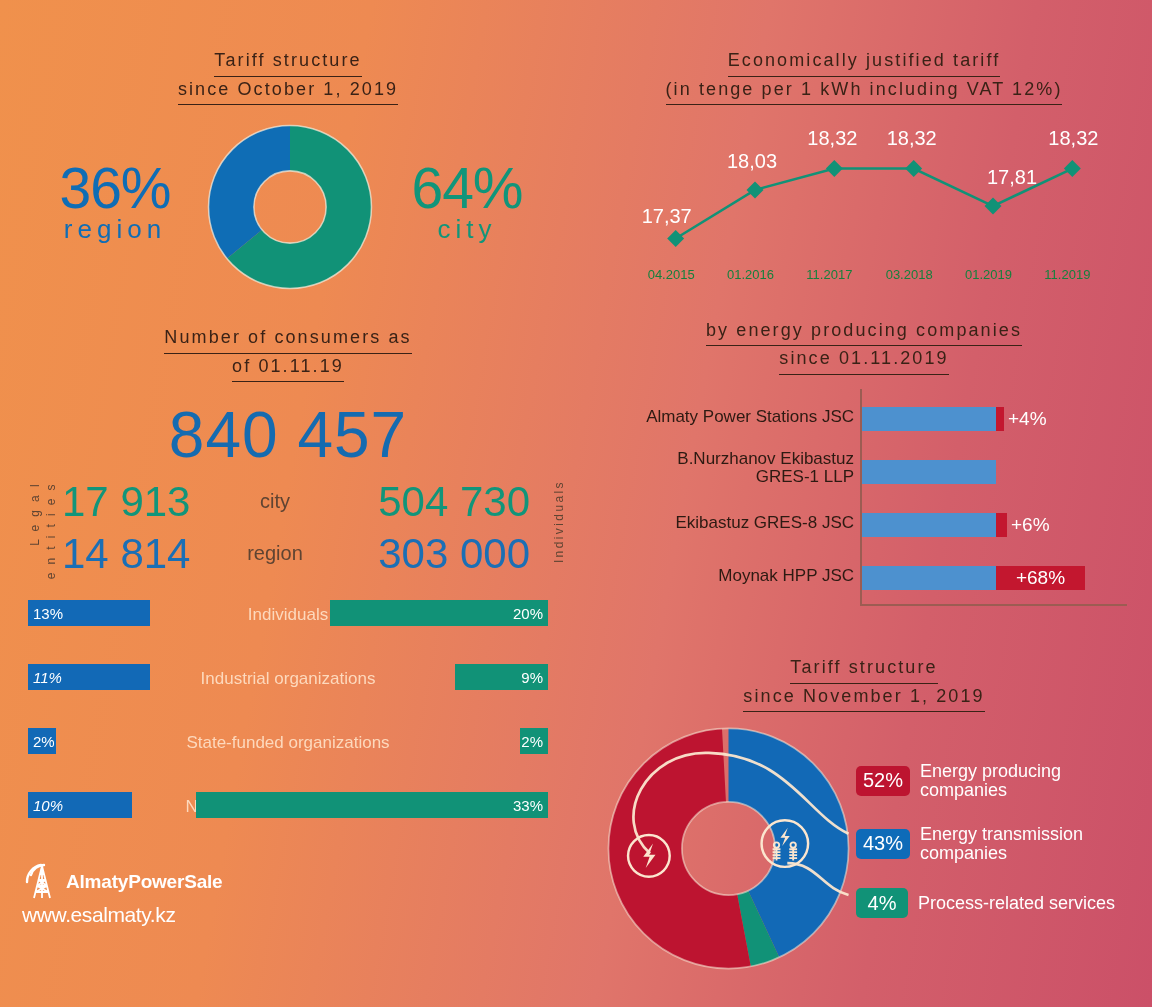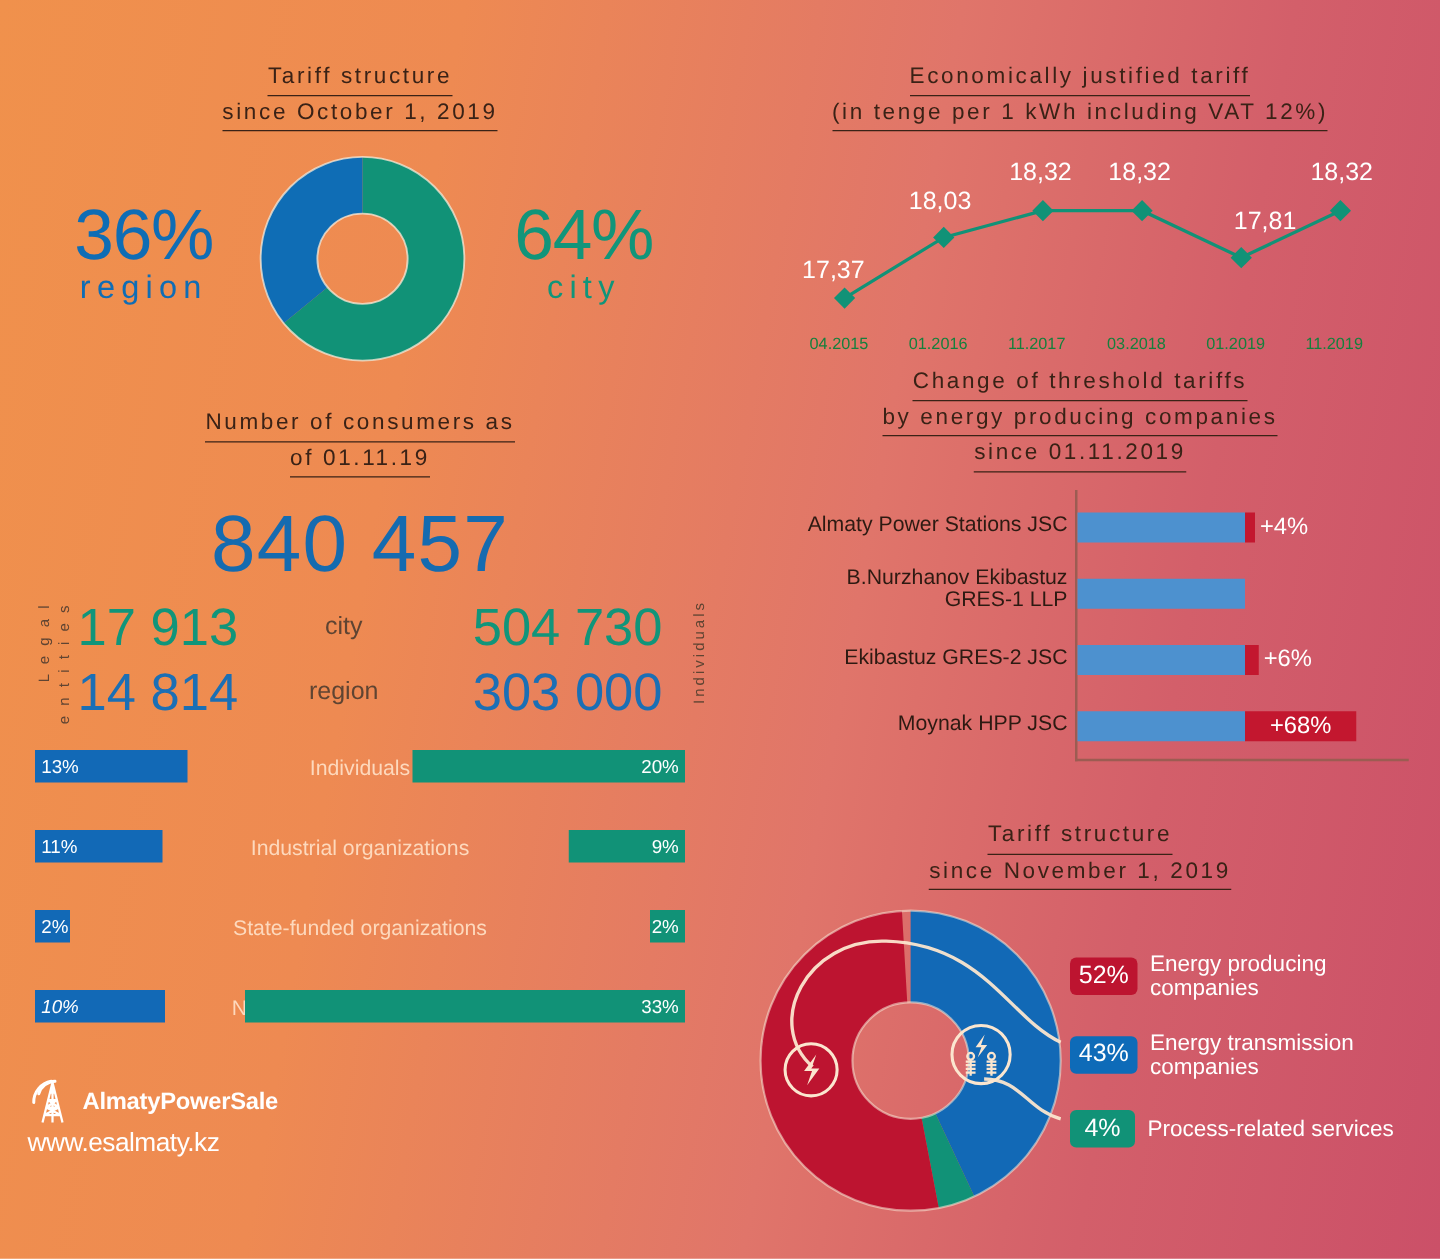--- a/index.html
+++ b/index.html
@@ -166,21 +166,21 @@
       <div class="bar-center-label">Individuals</div>
       <div class="bar-left" style="width: 122px;">
         <span class="v">13%</span>
       </div>
       <div class="bar-right" style="width: 218px;">
         <span class="v">20%</span>
       </div>
     </div>
     <div class="bar-row">
       <div class="bar-center-label">Industrial organizations</div>
-      <div class="bar-left" style="width: 102px;">
+      <div class="bar-left" style="width: 122px; font-style: italic;">
         <span class="v">11%</span>
       </div>
       <div class="bar-right" style="width: 93px;">
         <span class="v">9%</span>
       </div>
     </div>
     <div class="bar-row">
       <div class="bar-center-label">State-funded organizations</div>
       <div class="bar-left" style="width: 28px;">
         <span class="v">2%</span>
@@ -238,21 +238,21 @@
       <div class="lc-tick" style="left: 151px; top: 148px;">01.2016</div>
       <div class="lc-tick" style="left: 230.333px; top: 148px;">11.2017</div>
       <div class="lc-tick" style="left: 309.667px; top: 148px;">03.2018</div>
       <div class="lc-tick" style="left: 389px; top: 148px;">01.2019</div>
       <div class="lc-tick" style="left: 468.333px; top: 148px;">11.2019</div>
     </div>
 </div>
 
 <div class="panel" id="threshold-block">
   <div class="title">
-    <span>Change of threshold tariffs</span><br>
+    <br>
     <span>by energy producing companies</span><br>
     <span>since 01.11.2019</span>
   </div>
   <div id="tbars">
     <div class="tb-axis"></div>
     <div class="tb-axis-x"></div>
   <div class="tb-row" style="top: 6px;">
         <div class="tb-name" style="top: 13px;">
           <div>Almaty Power Stations JSC</div>
         </div>
@@ -266,21 +266,21 @@
         <div class="tb-name" style="top: 2px;">
           <div>B.Nurzhanov Ekibastuz</div>
           <div>GRES-1 LLP</div>
         </div>
         <div class="tb-bar">
           <div class="tb-blue" style="width: 134px;"></div>
         </div>
       </div>
       <div class="tb-row" style="top: 112px;">
         <div class="tb-name" style="top: 13px;">
-          <div>Ekibastuz GRES-2 JSC</div>
+          <div>Ekibastuz GRES-8 JSC</div>
         </div>
         <div class="tb-bar">
           <div class="tb-blue" style="width: 134px;"></div>
           <div class="tb-red" style="width: 11px;"></div>
         </div>
         <div class="tb-val" style="left: 435px; top: 13px;">+6%</div>
       </div>
       <div class="tb-row" style="top: 165px;">
         <div class="tb-name" style="top: 13px;">
           <div>Moynak HPP JSC</div>

